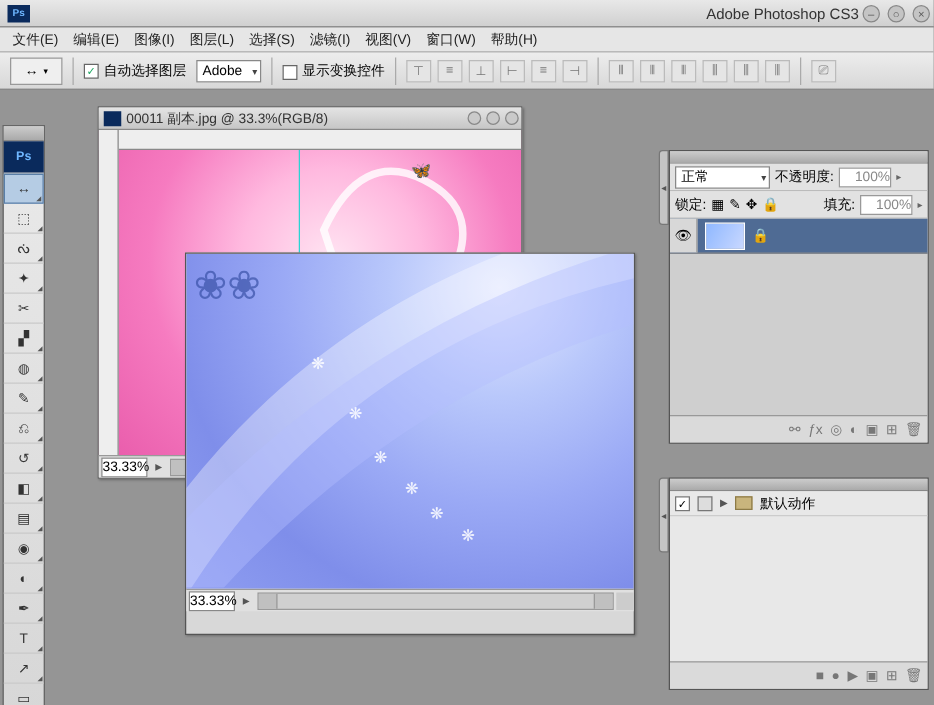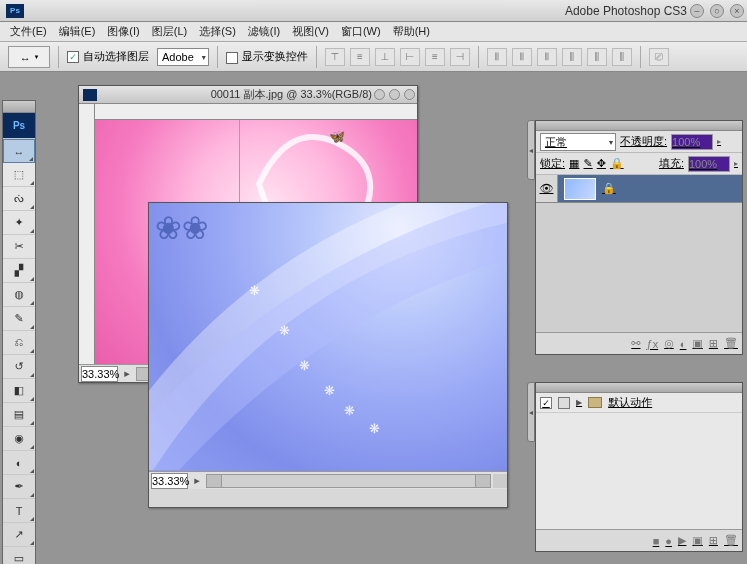--- a/index.html
+++ b/index.html
@@ -28,41 +28,41 @@
 .tools{position:absolute;left:2px;top:28px;width:34px;background:linear-gradient(#eaeaea,#d7d7d7);border:1px solid #666;}
 .tools-head{height:12px;background:linear-gradient(#ccc,#aaa);border-bottom:1px solid #888;}
 .tool{width:32px;height:24px;display:flex;align-items:center;justify-content:center;border-bottom:1px solid #c9c9c9;color:#333;font-size:13px;position:relative;}
 .tool.active{background:#b5cce4;border:1px solid #5a7fa8;}
 .tool.ps{background:#0a2a5c;color:#6fb7ff;font-size:10px;font-weight:bold;height:26px;}
 .tool .corner{position:absolute;right:1px;bottom:1px;width:0;height:0;border-left:4px solid transparent;border-bottom:4px solid #555;}
 
 .doc-win{position:absolute;background:#d8d8d8;border:1px solid #555;box-shadow:1px 1px 2px rgba(0,0,0,0.3);}
 .doc-title{height:18px;background:linear-gradient(#e4e4e4,#c6c6c6);border-bottom:1px solid #888;display:flex;align-items:center;color:#333;}
 .doc-title .ico{width:14px;height:12px;background:#0a2a5c;margin:0 4px;}
-.doc-title-text{flex:1;text-align:right;}
+.doc-title-text{flex:1;text-align:left;}
 .doc-title .wbtn{width:11px;height:11px;border-radius:50%;background:#cacaca;border:1px solid #888;margin:0 2px;}
 .doc-body{position:relative;overflow:hidden;}
 .canvas{position:absolute;inset:0;}
 .canvas.pink{background:radial-gradient(circle at 55% 40%, #ffe4f2 0%, #ffb9df 30%, #f67bc0 60%, #e85aaa 100%);}
 .canvas.blue{background:radial-gradient(circle at 70% 10%, #e3e8ff 0%, #b9c8fb 25%, #9aa9f5 50%, #7f8eea 75%, #8f9ef1 100%);}
 .doc-status{height:18px;background:#e0e0e0;border-top:1px solid #999;display:flex;align-items:center;}
 .zoom-box{width:37px;height:16px;border:1px solid #888;background:#fff;text-align:center;line-height:14px;margin:0 2px;}
 .scroll-h{flex:1;height:14px;background:#d0d0d0;border:1px solid #999;margin:0 2px;position:relative;}
 .scroll-h::before{content:"";position:absolute;left:0;top:0;bottom:0;width:14px;background:#c0c0c0;border-right:1px solid #999;}
 .scroll-h::after{content:"";position:absolute;right:0;top:0;bottom:0;width:14px;background:#c0c0c0;border-left:1px solid #999;}
 .resize{width:14px;height:14px;background:#ccc;}
 .ruler-v{position:absolute;left:0;top:0;bottom:0;width:16px;background:#eee;border-right:1px solid #888;}
 .ruler-h{position:absolute;left:0;top:0;right:0;height:16px;background:#eee;border-bottom:1px solid #888;}
 
-.panel{position:absolute;background:linear-gradient(#e7e7e7,#d9d9d9);border:1px solid #555;text-decoration:underline;}
+.panel{position:absolute;background:linear-gradient(#e7e7e7,#d9d9d9);border:1px solid #555;}
 .panel-layers{right:4px;top:48px;width:208px;height:235px;}
 .panel-actions{right:4px;top:310px;width:208px;height:170px;}
 .panel-top{height:10px;background:linear-gradient(#ccc,#aaa);border-bottom:1px solid #888;}
 .panel-row{height:22px;display:flex;align-items:center;padding:0 4px;gap:4px;border-bottom:1px solid #bbb;background:#e2e2e2;}
-.panel-row .fld{border:1px solid #999;background:#4c1d95;height:16px;width:42px;text-align:left;line-height:14px;color:#888;}
+.panel-row .fld{border:1px solid #999;background:#ffffff;height:16px;width:42px;text-align:right;line-height:14px;color:#888;}
 .layers-list{flex:1;background:#cfcfcf;}
 .layer-row{height:28px;background:#4f6b94;display:flex;align-items:center;border-bottom:1px solid #888;}
 .eye{width:22px;height:100%;background:#d8d8d8;border-right:1px solid #999;display:flex;align-items:center;justify-content:center;}
 .thumb{width:32px;height:22px;background:linear-gradient(120deg,#8fb8ff,#c9d8ff);border:1px solid #fff;margin:0 6px;}
 .layer-label{color:#fff;flex:1;font-style:italic;}
 .lock-i{width:14px;color:#ddd;margin-right:6px;}
 .panel-bottom{height:22px;border-top:1px solid #999;background:#dadada;display:flex;align-items:center;justify-content:flex-end;padding:0 4px;gap:6px;color:#777;font-size:10px;}
 .actions-body{background:#e8e8e8;flex:1;}
 .action-row{height:20px;display:flex;align-items:center;padding:0 4px;gap:6px;border-bottom:1px solid #ccc;}
 .sm-check{width:12px;height:12px;border:1px solid #777;background:#fff;display:flex;align-items:center;justify-content:center;font-size:9px;}

